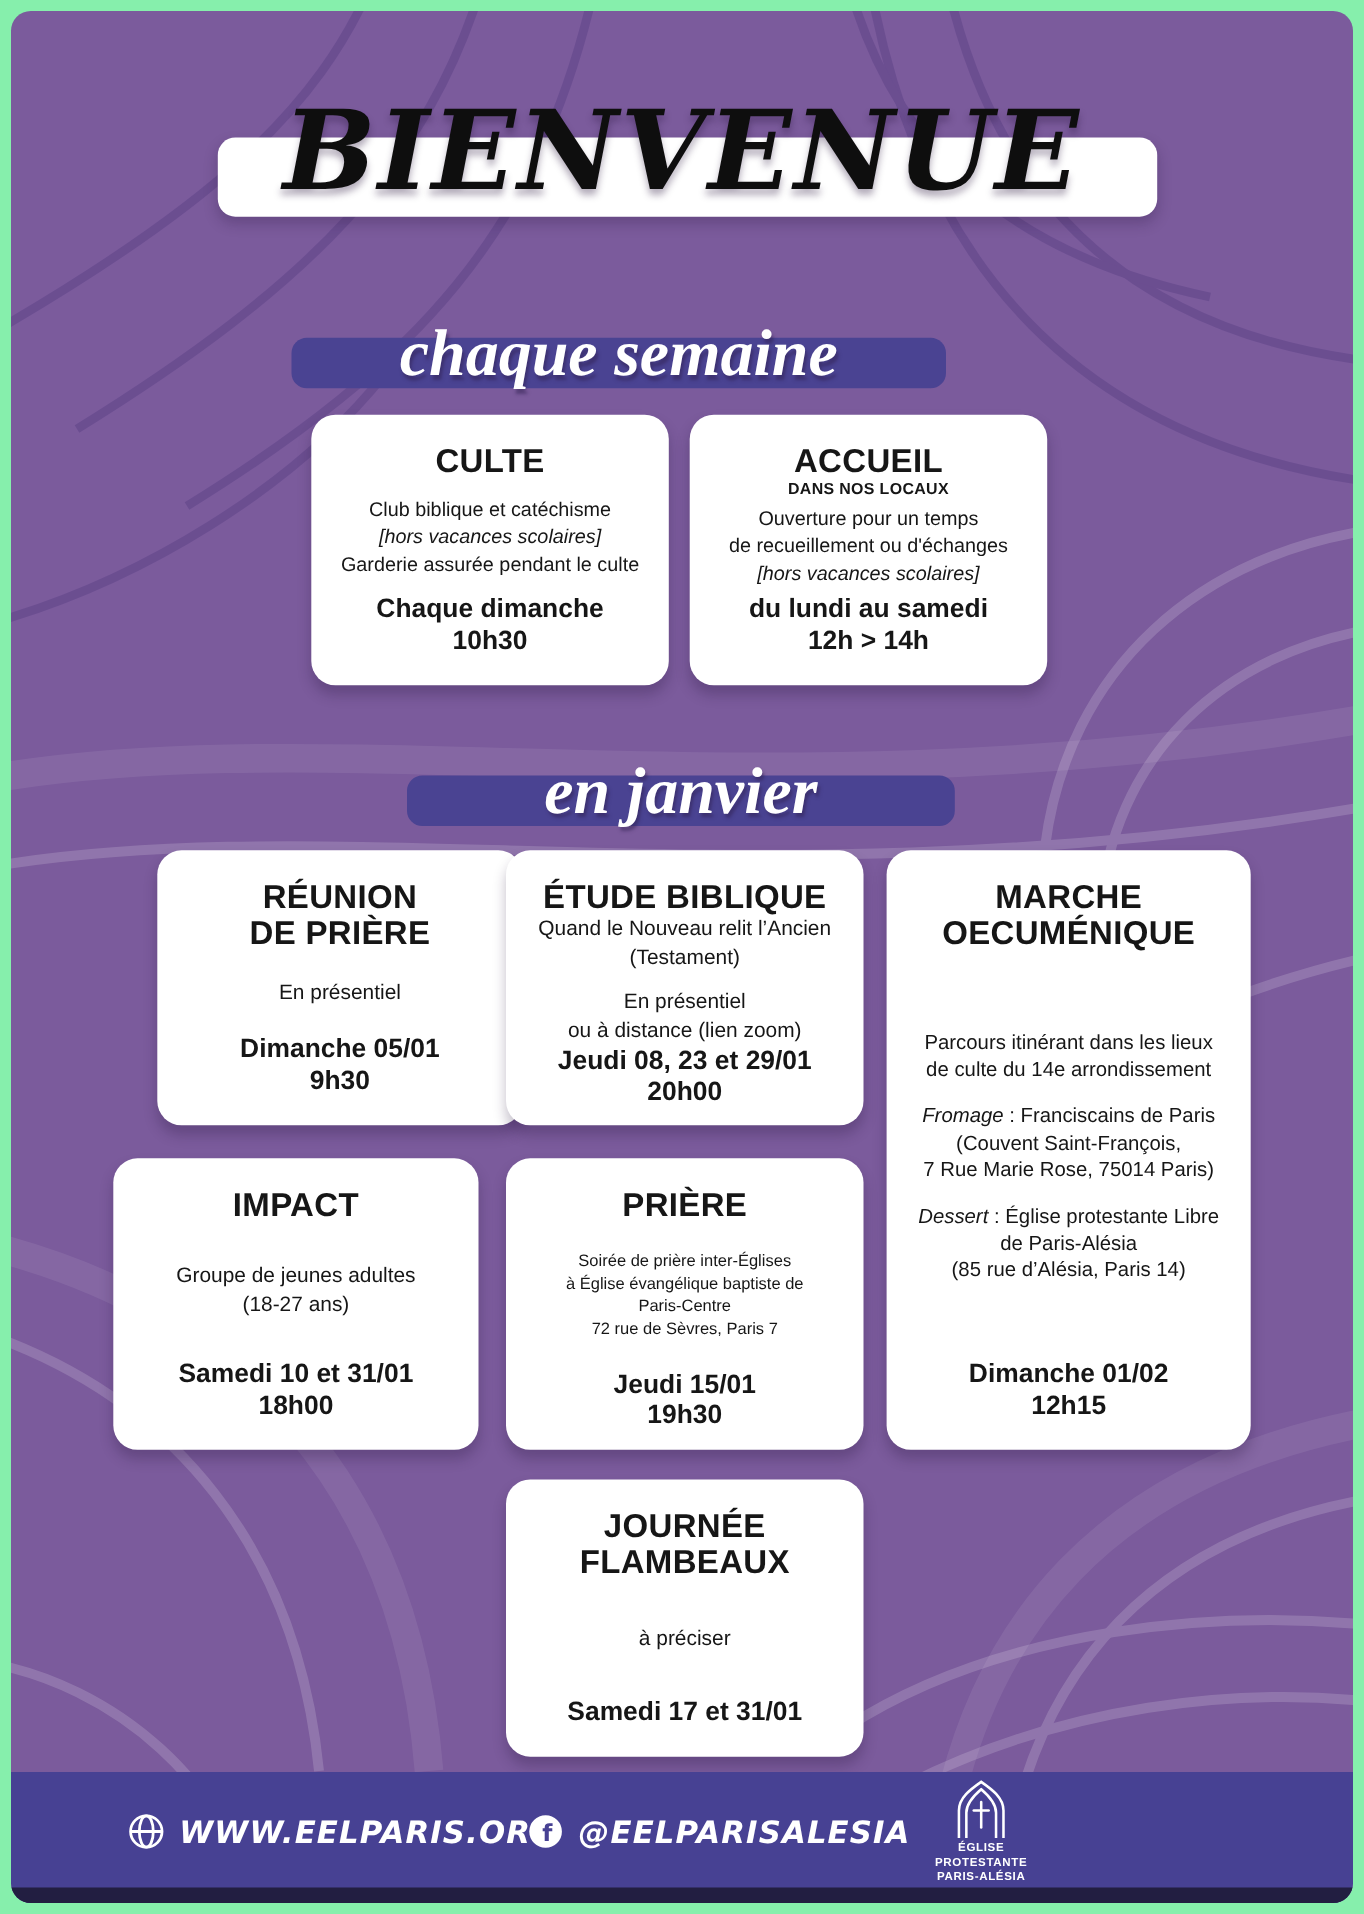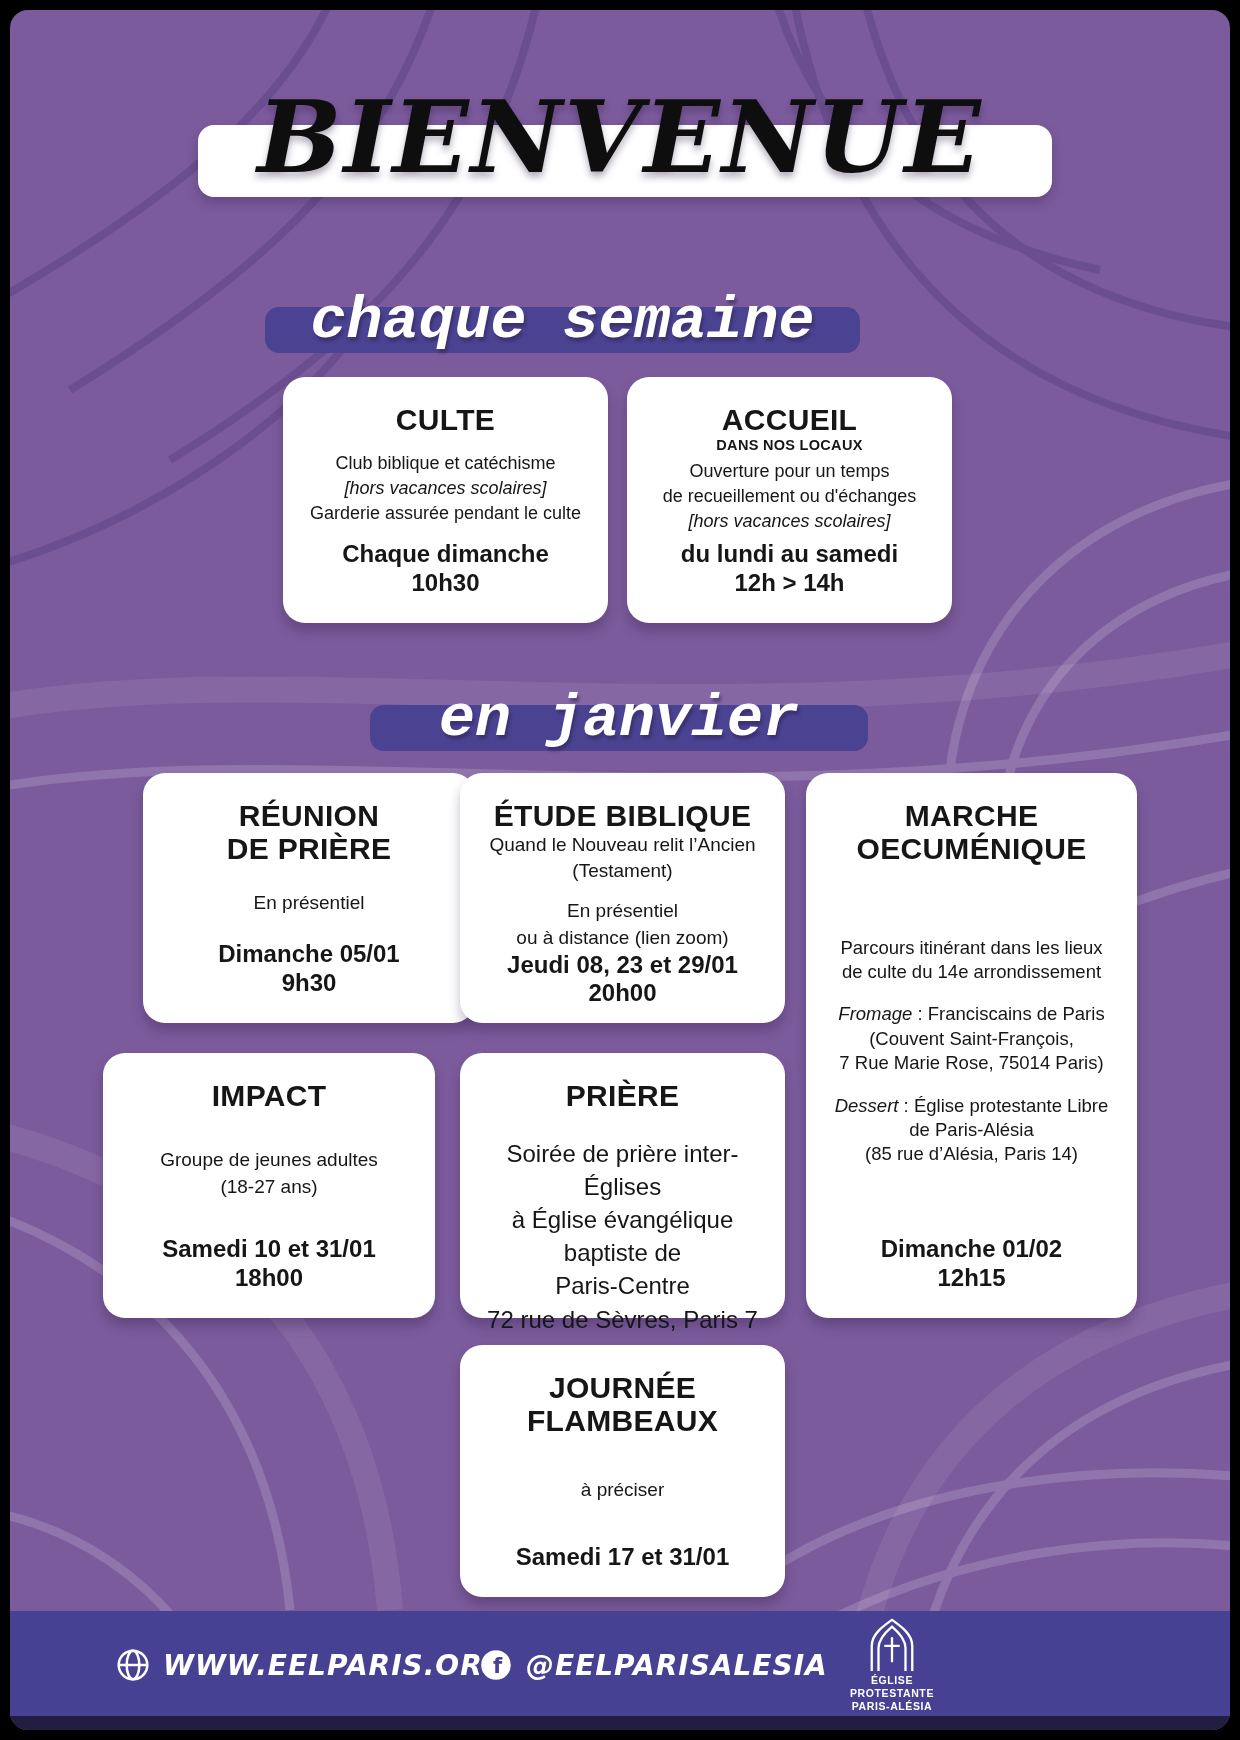--- a/index.html
+++ b/index.html
@@ -1,37 +1,37 @@
 <!DOCTYPE html>
 <html style="--background: #7b5b9c; --band: #4a4392; --footer_bar: #474193; --card: #ffffff; --text: #161616; --bottom_strip: #221e41;"><head>
 <meta charset="utf-8">
 <style>
   html,body{margin:0;padding:0;background:#ffffff;}
   *{box-sizing:border-box;}
-  .poster{position:relative;width:1240px;height:1740px;background:#000000;overflow:hidden;
+  .poster{position:relative;width:1240px;height:1740px;background:#86efac;overflow:hidden;
           font-family:"Liberation Sans",sans-serif;}
   .poster-bg{position:absolute;left:10px;top:10px;width:1220px;height:1720px;
              background:var(--background,#7b5b9c);border-radius:18px;overflow:hidden;}
   .waves{position:absolute;left:0;top:0;width:1220px;height:1720px;z-index:0;}
 
   
   .title-strip{position:absolute;left:188px;top:115px;width:854px;height:72px;background:#ffffff;
                border-radius:16px;z-index:1;box-shadow:0 6px 12px rgba(40,20,60,.25);}
   .title-text{position:absolute;left:120px;top:62px;width:980px;height:130px;z-index:2;
               display:flex;align-items:center;justify-content:center;
               font-family:"DejaVu Serif",serif;font-style:italic;font-weight:bold;
               font-size:100px;letter-spacing:2px;color:#0e0e0e;
               text-shadow:0 5px 7px rgba(40,20,60,.35);white-space:nowrap;}
 
   
   .band{position:absolute;background:var(--band,#4a4392);border-radius:14px;z-index:1;}
   .band1{left:255px;top:297px;width:595px;height:46px;}
   .band2{left:360px;top:695px;width:498px;height:46px;}
   .band-text{position:absolute;z-index:2;display:flex;align-items:center;justify-content:center;
-             font-family:Liberation Mono, monospace;font-style:italic;font-weight:bold;font-size:60px;
+             font-family:Liberation Serif, serif;font-style:italic;font-weight:bold;font-size:60px;
              color:#ffffff;text-shadow:2px 4px 3px rgba(47,32,80,.5);white-space:nowrap;}
   .band-text1{left:230px;top:255px;width:645px;height:112px;}
   .band-text2{left:335px;top:653px;width:548px;height:112px;}
 
   
   .card{position:absolute;z-index:2;background:var(--card,#ffffff);border-radius:22px;
         box-shadow:0 8px 12px rgba(40,20,60,.28);display:flex;flex-direction:column;
         align-items:center;text-align:center;color:var(--text,#161616);
         padding:26px 12px 22px;}
   .c-title{font-weight:800;font-size:30px;line-height:1.1;letter-spacing:.3px;}
@@ -47,21 +47,21 @@
   .card-culte .c-mid,.card-accueil .c-mid{font-size:18px;}
   .card-reunion  {left:93px; top:763px;width:332px;height:250px;margin-left:40px;}
   .card-etude    {left:450px;top:763px;width:325px;height:250px;}
   .card-etude .para + .para{margin-top:14px;}
   .card-marche   {left:796px;top:763px;width:331px;height:545px;}
   .card-marche .c-mid{font-size:18.5px;line-height:1.32;}
   .card-marche .para + .para{margin-top:18px;}
   .card-marche .c-mid{margin-top:8px;margin-bottom:6px;}
   .card-impact   {left:93px; top:1043px;width:332px;height:265px;}
   .card-priere   {left:450px;top:1043px;width:325px;height:265px;gap:25px;}
-  .card-priere .c-mid{font-size:24px;}
+  .card-priere .c-mid{font-size:15px;}
   .card-flambeaux{left:450px;top:1335px;width:325px;height:252px;}
   .card-flambeaux .c-mid{line-height:1.7;}
 
   
   .footer-bar{position:absolute;left:0;top:1601px;width:1220px;height:119px;z-index:3;
               background:var(--footer_bar,#474193);border-radius:0 0 18px 18px;}
   .footer-item{position:absolute;display:flex;align-items:center;gap:12px;color:#ffffff;}
   .footer-web{left:105px;top:36px;}
   .footer-fb{left:468px;top:36px;}
   .footer-item .txt{font-family:"DejaVu Sans",sans-serif;font-style:italic;font-weight:bold;

